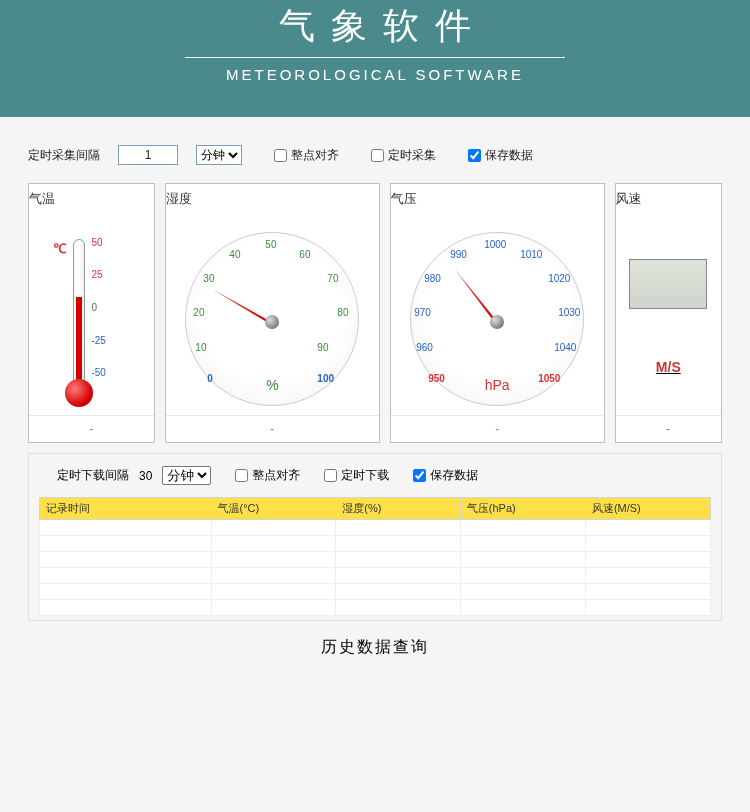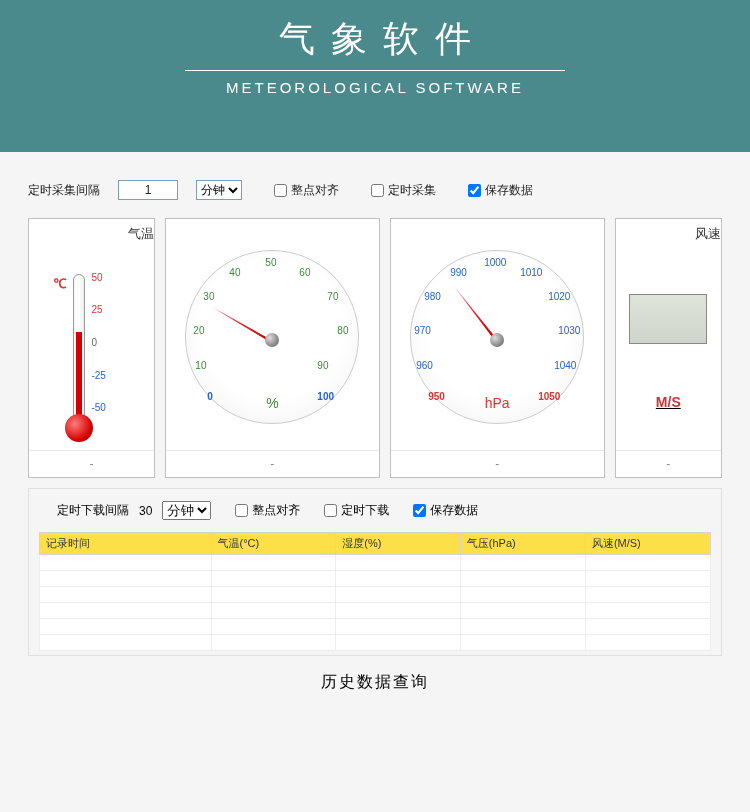--- a/index.html
+++ b/index.html
@@ -1,22 +1,22 @@
 <!DOCTYPE html>
 <html><head>
 <meta charset="utf-8">
 <style>
   * { box-sizing: border-box; margin: 0; padding: 0; }
   body { font-family: "Microsoft YaHei", Arial, sans-serif; background: #f5f5f5; }
   
   .banner {
     background: #4b8a8c;
-    height: 152px;
+    height: 117px;
     text-align: center;
-    padding-top: 15px;
+    padding-top: 2px;
   }
   .banner h1 {
     color: #fff;
     font-size: 36px;
     font-weight: 300;
     letter-spacing: 16px;
     padding-left: 16px;
     margin-bottom: 6px;
   }
   .banner hr {
@@ -75,21 +75,21 @@
     margin-bottom: 10px;
   }
   .panel {
     border: 1px solid #bfbfbf;
     background: #fff;
     height: 260px;
     display: flex;
     flex-direction: column;
   }
   .panel-title {
-    text-align: right;
+    text-align: left;
     font-size: 13px;
     padding: 6px 0 10px;
     color: #333;
   }
   .panel-body {
     flex: 1;
     position: relative;
     display: flex;
     align-items: center;
     justify-content: center;
@@ -266,20 +266,21 @@
           <span class="tick pos" style="top:42px">25</span>
           <span class="tick" style="top:75px;color:#666">0</span>
           <span class="tick neg" style="top:108px">-25</span>
           <span class="tick neg" style="top:140px">-50</span>
         </div>
       </div>
       <div class="panel-footer">-</div>
     </div>
 
     <div class="panel p-hum">
+      <div class="panel-title">湿度</div>
       <div class="panel-body">
         <div class="gauge hum">
           <div class="dial"></div>
           <span class="lbl end" style="left:30px;top:146px">0</span>
           <span class="lbl" style="left:18px;top:115px">10</span>
           <span class="lbl" style="left:16px;top:80px">20</span>
           <span class="lbl" style="left:26px;top:46px">30</span>
           <span class="lbl" style="left:52px;top:22px">40</span>
           <span class="lbl" style="left:88px;top:12px">50</span>
           <span class="lbl" style="left:122px;top:22px">60</span>
@@ -289,20 +290,21 @@
           <span class="lbl end" style="left:140px;top:146px">100</span>
           <div class="needle hum"></div>
           <div class="center"></div>
           <div class="unit">%</div>
         </div>
       </div>
       <div class="panel-footer">-</div>
     </div>
 
     <div class="panel p-pres">
+      <div class="panel-title">气压</div>
       <div class="panel-body">
         <div class="gauge pres">
           <div class="dial"></div>
           <span class="lbl end" style="left:26px;top:146px">950</span>
           <span class="lbl" style="left:14px;top:115px">960</span>
           <span class="lbl" style="left:12px;top:80px">970</span>
           <span class="lbl" style="left:22px;top:46px">980</span>
           <span class="lbl" style="left:48px;top:22px">990</span>
           <span class="lbl" style="left:82px;top:12px">1000</span>
           <span class="lbl" style="left:118px;top:22px">1010</span>

